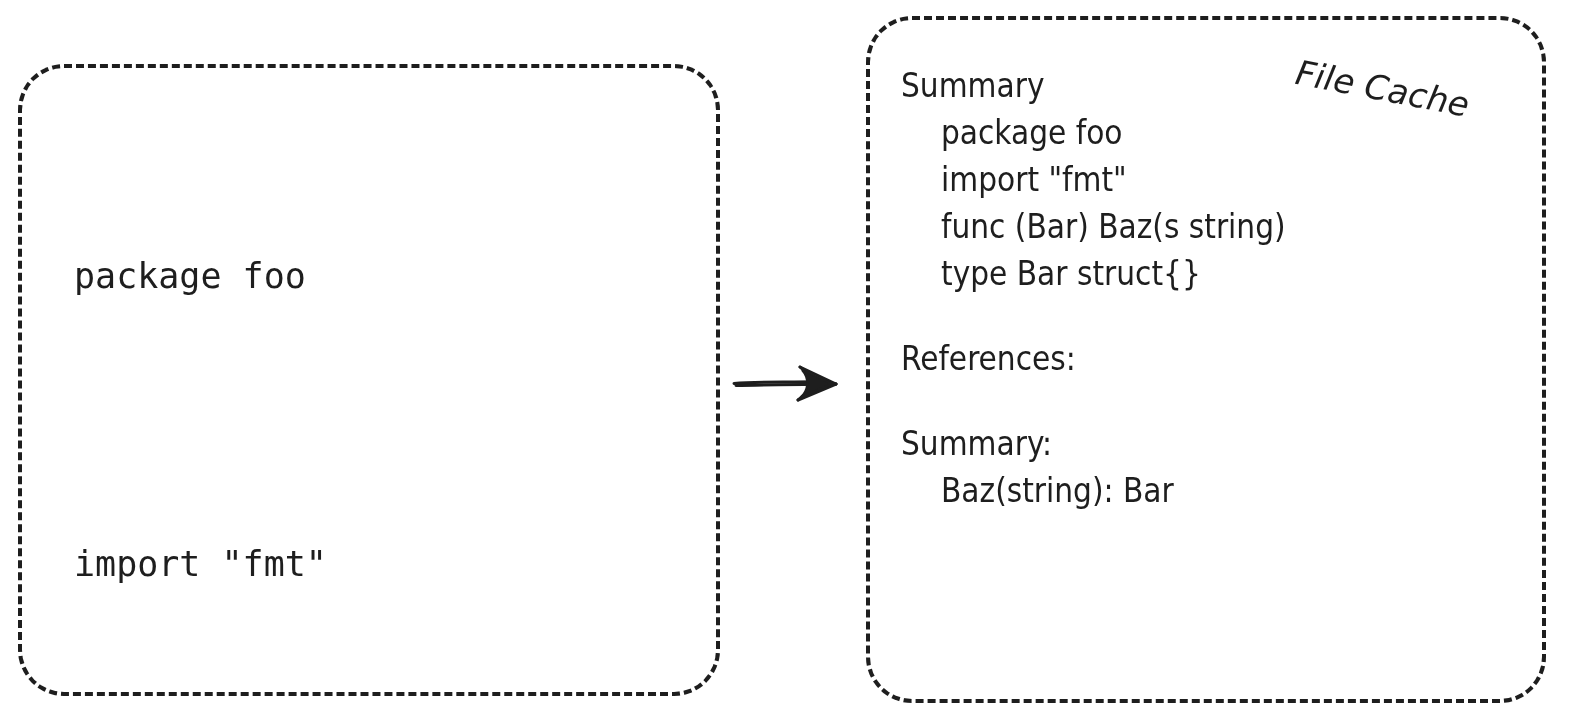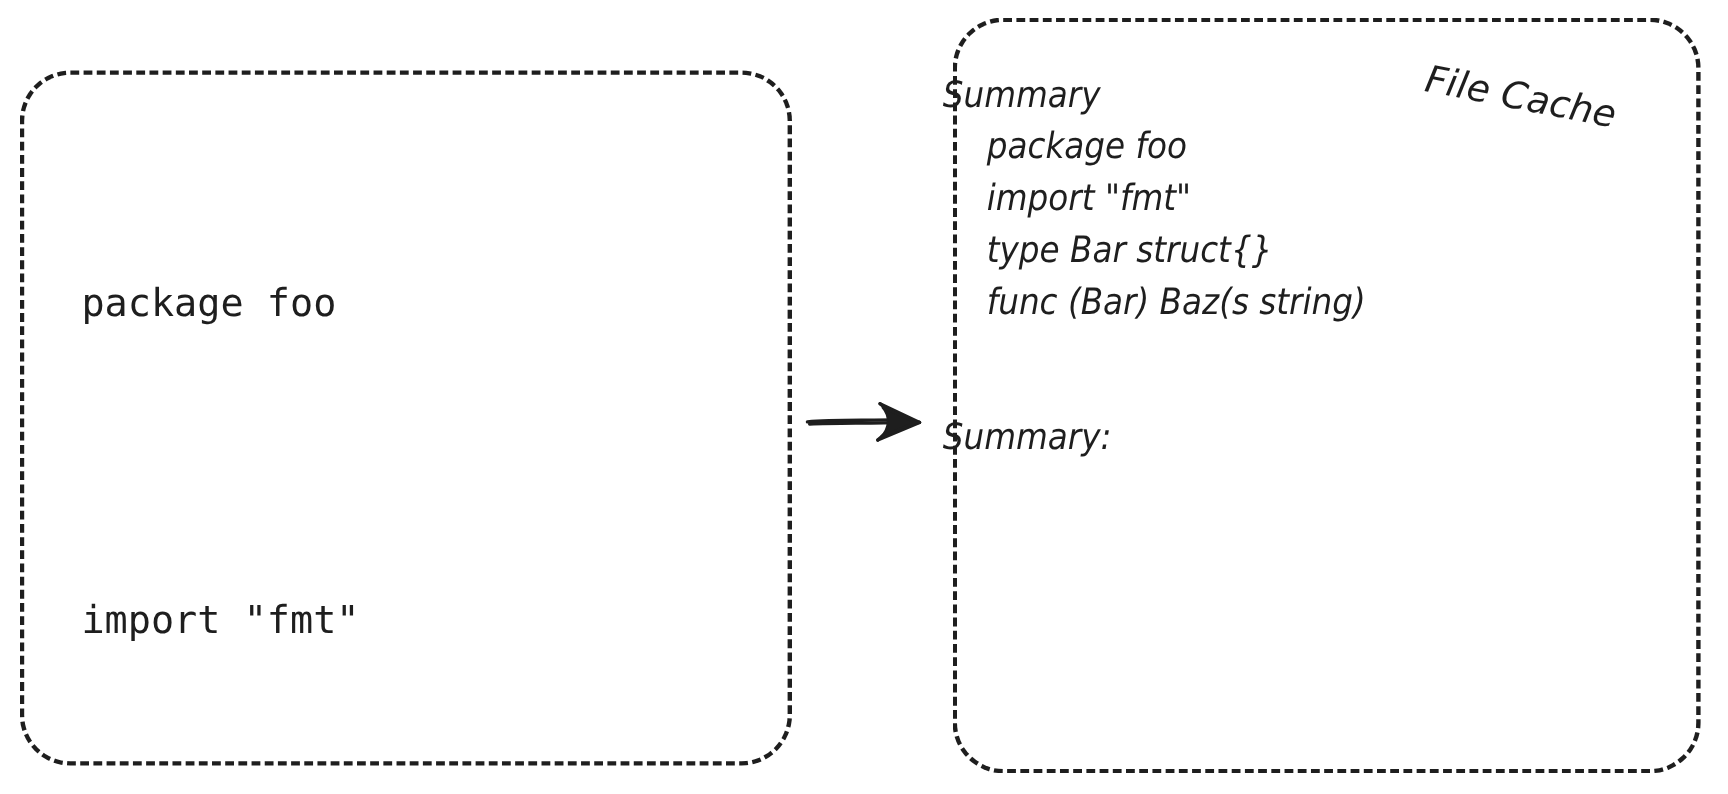--- a/index.html
+++ b/index.html
@@ -61,28 +61,27 @@
     display: block;
     height: 48px;
   }
   .code-line.blank {
     height: 48px;
   }
 
   
   .notes {
     position: absolute;
-    left: 857px;
+    left: 901px;
     top: 62px;
     width: 600px;
     font-family: "DejaVu Sans", sans-serif;
     font-size: 33px;
     line-height: 47px;
     color: #1e1e1e;
-    font-style: italic;
     font-stretch: condensed;
   }
   .note-line {
     display: block;
     height: 47px;
     white-space: pre;
   }
   .note-line.blank { height: 38px; }
   .note-line.indent { padding-left: 40px; }
 
@@ -139,20 +138,22 @@
   </svg>
 
   <div class="sketch-box" id="cache-box"></div>
 
   <div class="cache-label">File Cache</div>
 
   <div class="notes">
     <span class="note-line">Summary</span>
     <span class="note-line indent">package foo</span>
     <span class="note-line indent">import "fmt"</span>
+    <span class="note-line indent">func (Bar) Baz(s string)</span>
     <span class="note-line indent">type Bar struct{}</span>
-    <span class="note-line indent">func (Bar) Baz(s string)</span>
     <span class="note-line blank"></span>
+    <span class="note-line">References:</span>
     <span class="note-line blank"></span>
     <span class="note-line">Summary:</span>
+    <span class="note-line indent">Baz(string): Bar</span>
   </div>
 
 </div>
 
 </body></html>

